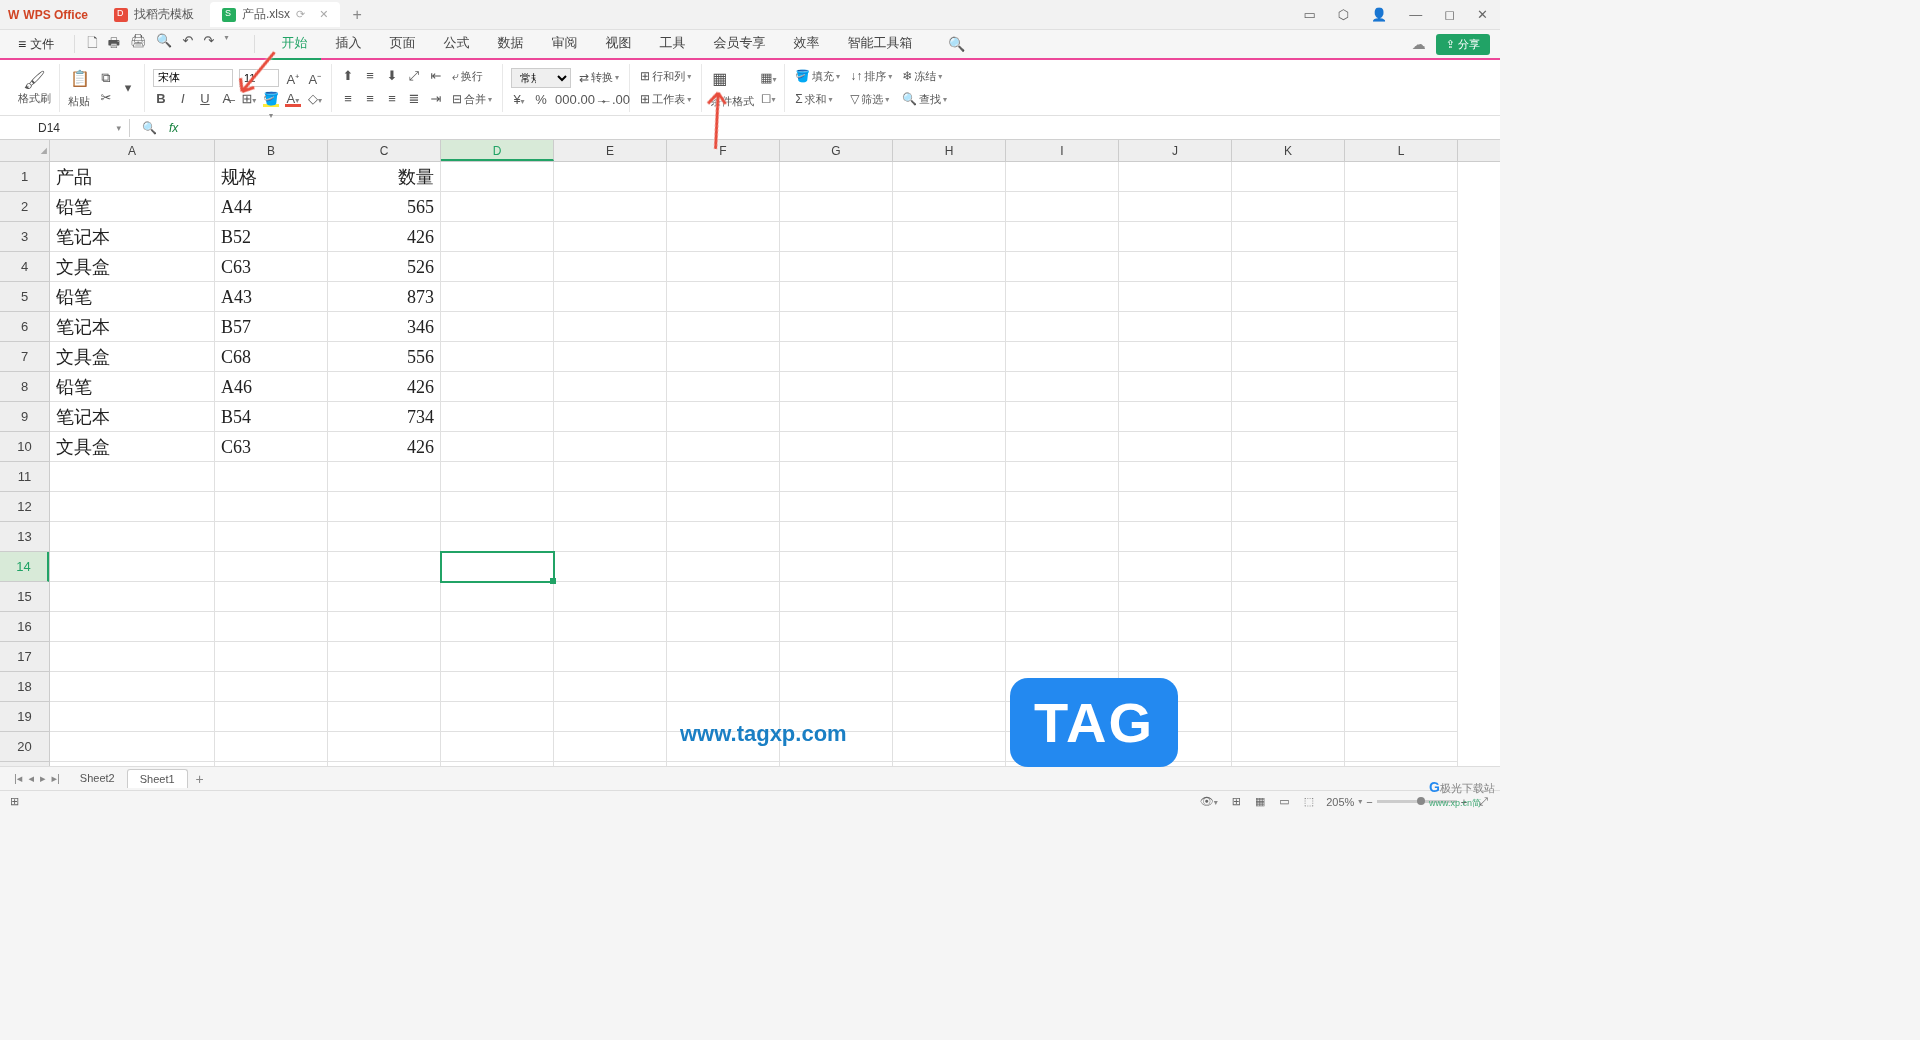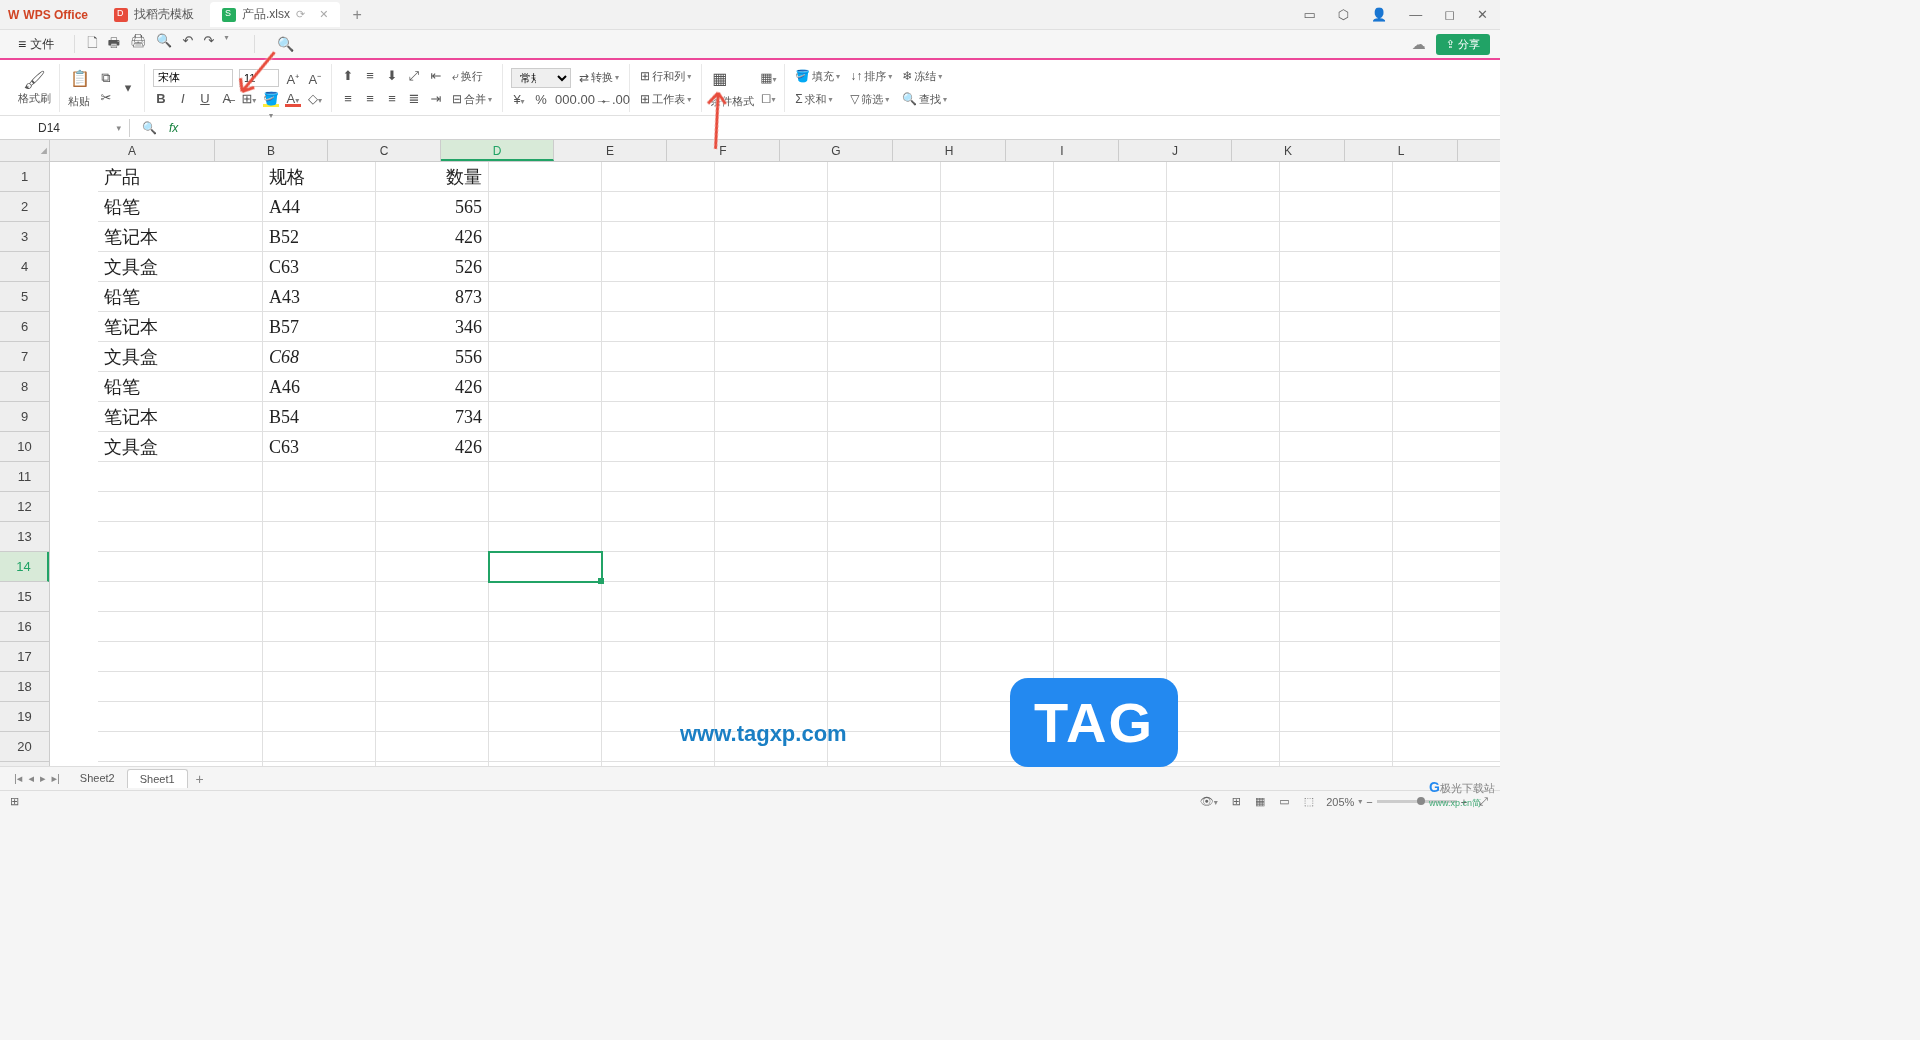--- a/index.html
+++ b/index.html
@@ -63,21 +63,21 @@
 
 .sheet-area { display: flex; height: calc(100% - 170px); background: #fff; position: relative; }
 .corner { width: 50px; height: 22px; background: #eee; border-right: 1px solid #ccc; border-bottom: 1px solid #ccc; position: absolute; top: 0; left: 0; display:flex; align-items:center; justify-content:flex-end; padding-right:2px;}
 .corner::after { content: "◢"; font-size: 8px; color: #aaa; }
 .col-headers { position: absolute; top: 0; left: 50px; right: 0; height: 22px; display: flex; background: #eee; border-bottom: 1px solid #ccc; }
 .col-h { border-right: 1px solid #ccc; font-size: 12px; color: #444; text-align: center; line-height: 22px; flex-shrink: 0; }
 .col-h.sel { background: #d8ead8; color: #21a366; border-bottom: 2px solid #21a366;}
 .row-headers { position: absolute; top: 22px; left: 0; width: 50px; bottom: 0; background: #eee; border-right: 1px solid #ccc; }
 .row-h { border-bottom: 1px solid #ccc; font-size: 13px; color: #444; text-align: center; height: 30px; line-height: 30px; }
 .row-h.sel { background: #d8ead8; color: #21a366; border-right: 2px solid #21a366;}
-.grid { position: absolute; top: 22px; left: 50px; right: 0; bottom: 0; margin-left: 48px; }
+.grid { position: absolute; top: 22px; left: 50px; right: 0; bottom: 0; }
 .cell-row { display: flex; height: 30px; }
 .cell { border-right: 1px solid #e0e0e0; border-bottom: 1px solid #e0e0e0; font-size: 18px; padding: 2px 6px; line-height: 26px; color: #222; flex-shrink: 0; font-family: "SimSun", serif; }
 .cell.num { text-align: right; }
 .cell.selected { outline: 2px solid #21a366; outline-offset: -1px; position: relative; z-index: 2; }
 .cell.selected::after{ content:""; position:absolute; right:-3px; bottom:-3px; width:6px; height:6px; background:#21a366; }
 
 
 .sheet-tabs { position: absolute; bottom: 22px; left: 0; right: 0; height: 24px; background: #f5f5f5; display: flex; align-items: center; border-top: 1px solid #ddd; padding: 0 6px; font-size: 11px; }
 .st-nav { display: flex; gap: 6px; color: #888; padding: 0 8px; }
 .st-nav span { cursor: pointer; }
@@ -150,20 +150,33 @@
     <div class="menu-icons">
       <span class="mi">🗋</span>
       <span class="mi">🖶</span>
       <span class="mi">🖨</span>
       <span class="mi">🔍</span>
       <span class="mi">↶</span>
       <span class="mi">↷</span>
       <span class="mi dd">▾</span>
     </div>
     <div style="border-left:1px solid #ddd;height:18px;"></div>
+    <div class="menu-tabs" id="menu-tabs">
+        <div class="mtab active">开始</div>
+        <div class="mtab">插入</div>
+        <div class="mtab">页面</div>
+        <div class="mtab">公式</div>
+        <div class="mtab">数据</div>
+        <div class="mtab">审阅</div>
+        <div class="mtab">视图</div>
+        <div class="mtab">工具</div>
+        <div class="mtab">会员专享</div>
+        <div class="mtab">效率</div>
+        <div class="mtab">智能工具箱</div>
+      </div>
     <span class="mtab-search">🔍</span>
   </div>
   <div class="menu-right">
     <span class="cloud-icon">☁</span>
     <div class="share-btn">⇪ <span>分享</span></div>
   </div>
 </div>
 
 <div class="toolbar">
   <div class="tgroup">
@@ -405,21 +418,21 @@
         <div class="cell" style="width: 113px;"></div>
         <div class="cell" style="width: 113px;"></div>
         <div class="cell" style="width: 113px;"></div>
         <div class="cell" style="width: 113px;"></div>
         <div class="cell" style="width: 113px;"></div>
         <div class="cell" style="width: 113px;"></div>
         <div class="cell" style="width: 113px;"></div>
       </div>
       <div class="cell-row">
         <div class="cell" style="width: 165px;">文具盒</div>
-        <div class="cell" style="width: 113px; font-style: italic;">C68</div>
+        <div class="cell" style="width: 113px;">C68</div>
         <div class="cell num" style="width: 113px;">556</div>
         <div class="cell" style="width: 113px;"></div>
         <div class="cell" style="width: 113px;"></div>
         <div class="cell" style="width: 113px;"></div>
         <div class="cell" style="width: 113px;"></div>
         <div class="cell" style="width: 113px;"></div>
         <div class="cell" style="width: 113px;"></div>
         <div class="cell" style="width: 113px;"></div>
         <div class="cell" style="width: 113px;"></div>
         <div class="cell" style="width: 113px;"></div>

